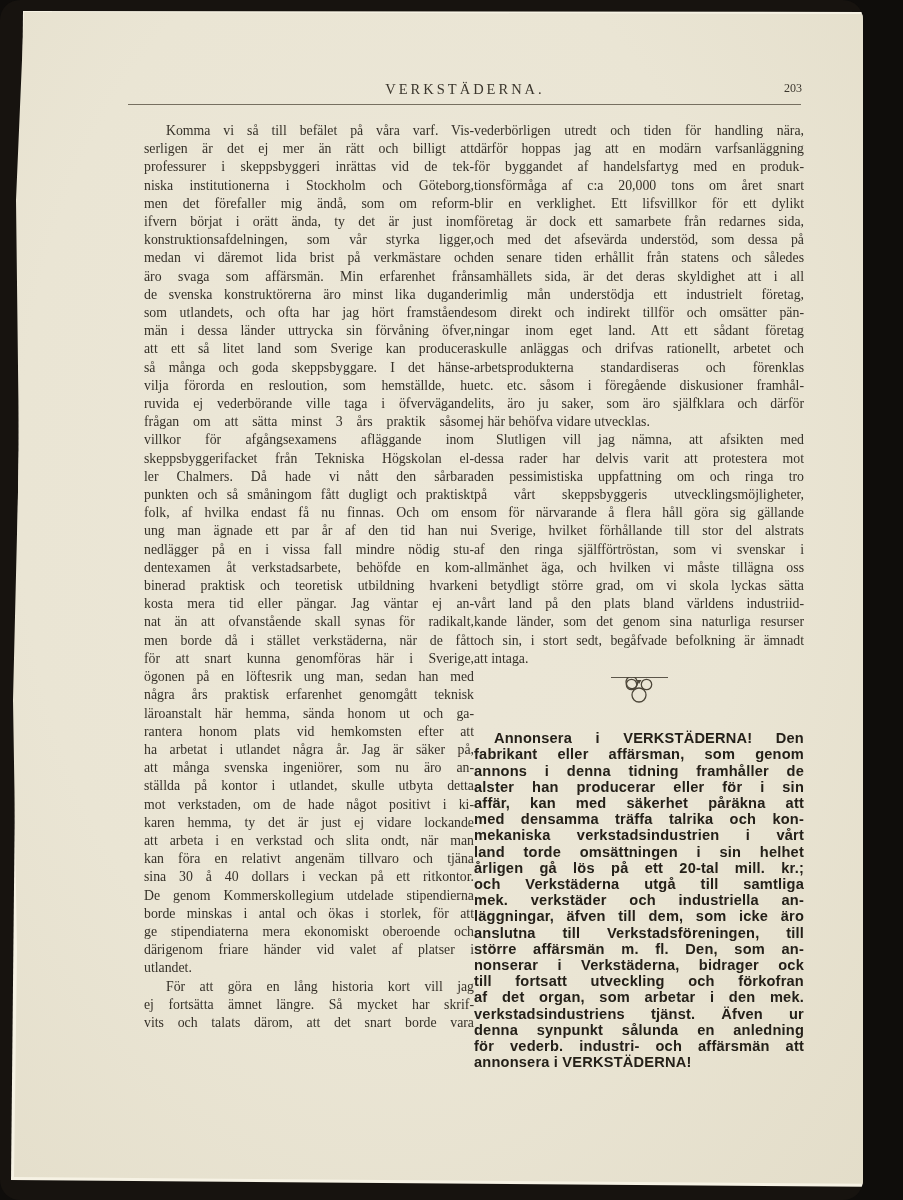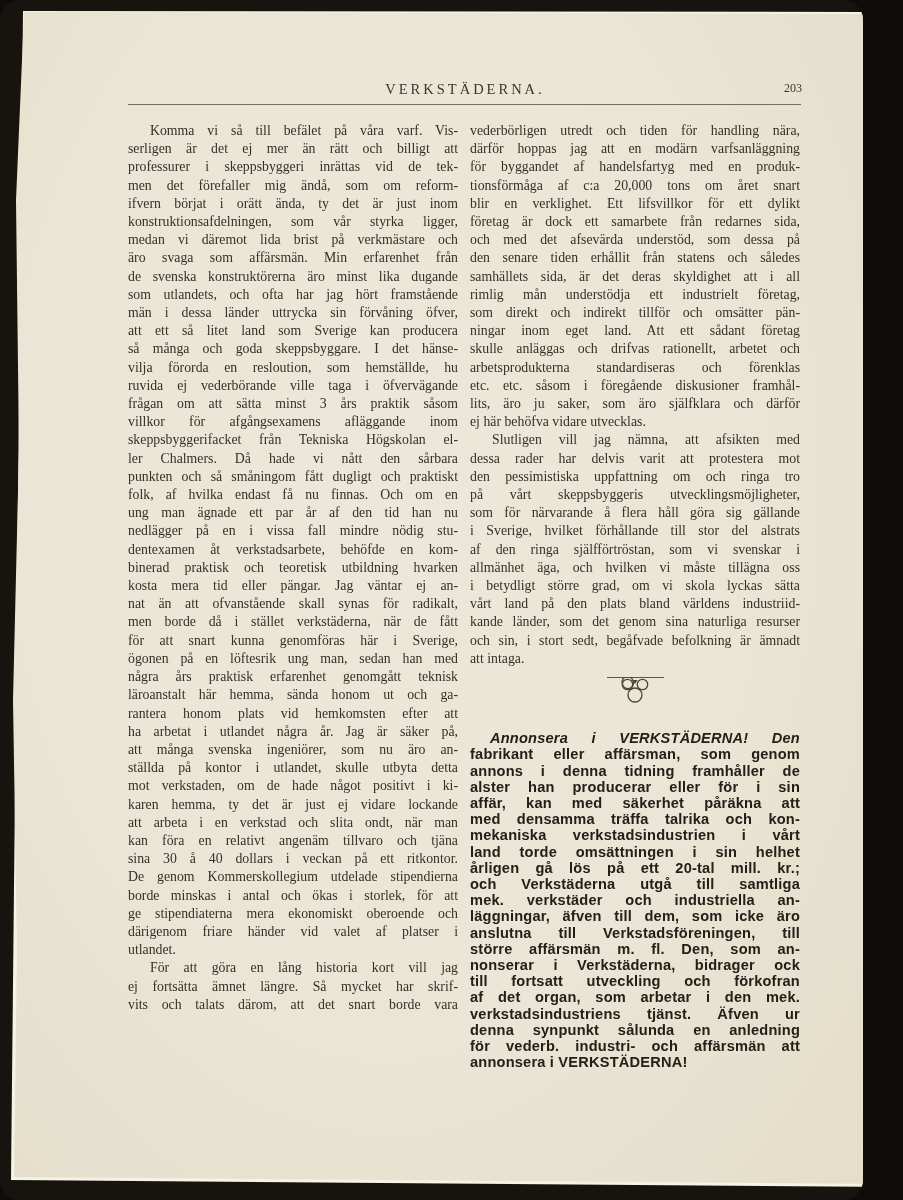--- a/index.html
+++ b/index.html
@@ -31,22 +31,22 @@
   }
   .page-number{
     position:absolute;left:752px;top:81px;width:50px;
     text-align:right;font-size:12px;color:#3b362d;
   }
   .header-rule{
     position:absolute;left:128px;top:104px;width:673px;height:0;
     border-top:1.3px solid #766f60;
   }
   .columns{
-    position:absolute;left:128px;top:122px;width:674px;
-    display:flex;gap:12px;
+    position:absolute;left:144px;top:122px;width:674px;
+    display:flex;gap:0;
   }
   .col{width:330px;}
   .body-text{
     font-size:13.8px;line-height:18.2px;color:var(--ink,#353028);
   }
   .para{margin:0;}
   .tline{
     text-align:justify;
     text-align-last:justify;
     white-space:normal;
@@ -61,21 +61,21 @@
   .orn-rule{width:57px;border-top:1px solid #5c564a;margin-bottom:0;}
   .orn-svg{display:block;margin-top:-1px;}
   .advertisement{
     margin-top:3px;
     font-family:"Liberation Sans", sans-serif;
     font-weight:bold;
     font-size:14.6px;line-height:16.2px;
     letter-spacing:0.2px;
     color:var(--ad_ink,#242019);
   }
-  .advertisement .tline.firstline{text-indent:20px;font-style:italic;}
+  .advertisement .tline.firstline{text-indent:20px;}
 </style>
 </head>
 <body>
 
 <div id="stage">
   <div class="paper-edge"></div>
   <div class="paper">
 
     <div class="journal-title">VERKSTÄDERNA.</div>
 
@@ -83,20 +83,21 @@
 
     <div class="header-rule"></div>
 
     <div class="columns">
 
       <div class="col body-text">
           <div class="para">
             <div class="tline firstline">Komma vi så till befälet på våra varf.  Vis-</div>
             <div class="tline">serligen är det ej mer än rätt och billigt att</div>
             <div class="tline">professurer i skeppsbyggeri inrättas vid de tek-</div>
+            <div class="tline">niska institutionerna i Stockholm och Göteborg,</div>
             <div class="tline">men det förefaller mig ändå, som om reform-</div>
             <div class="tline">ifvern börjat i orätt ända, ty det är just inom</div>
             <div class="tline">konstruktionsafdelningen, som vår styrka ligger,</div>
             <div class="tline">medan vi däremot lida brist på verkmästare och</div>
             <div class="tline">äro svaga som affärsmän.  Min erfarenhet från</div>
             <div class="tline">de svenska konstruktörerna äro minst lika dugande</div>
             <div class="tline">som utlandets, och ofta har jag hört framstående</div>
             <div class="tline">män i dessa länder uttrycka sin förvåning öfver,</div>
             <div class="tline">att ett så litet land som Sverige kan producera</div>
             <div class="tline">så många och goda skeppsbyggare.  I det hänse-</div>

